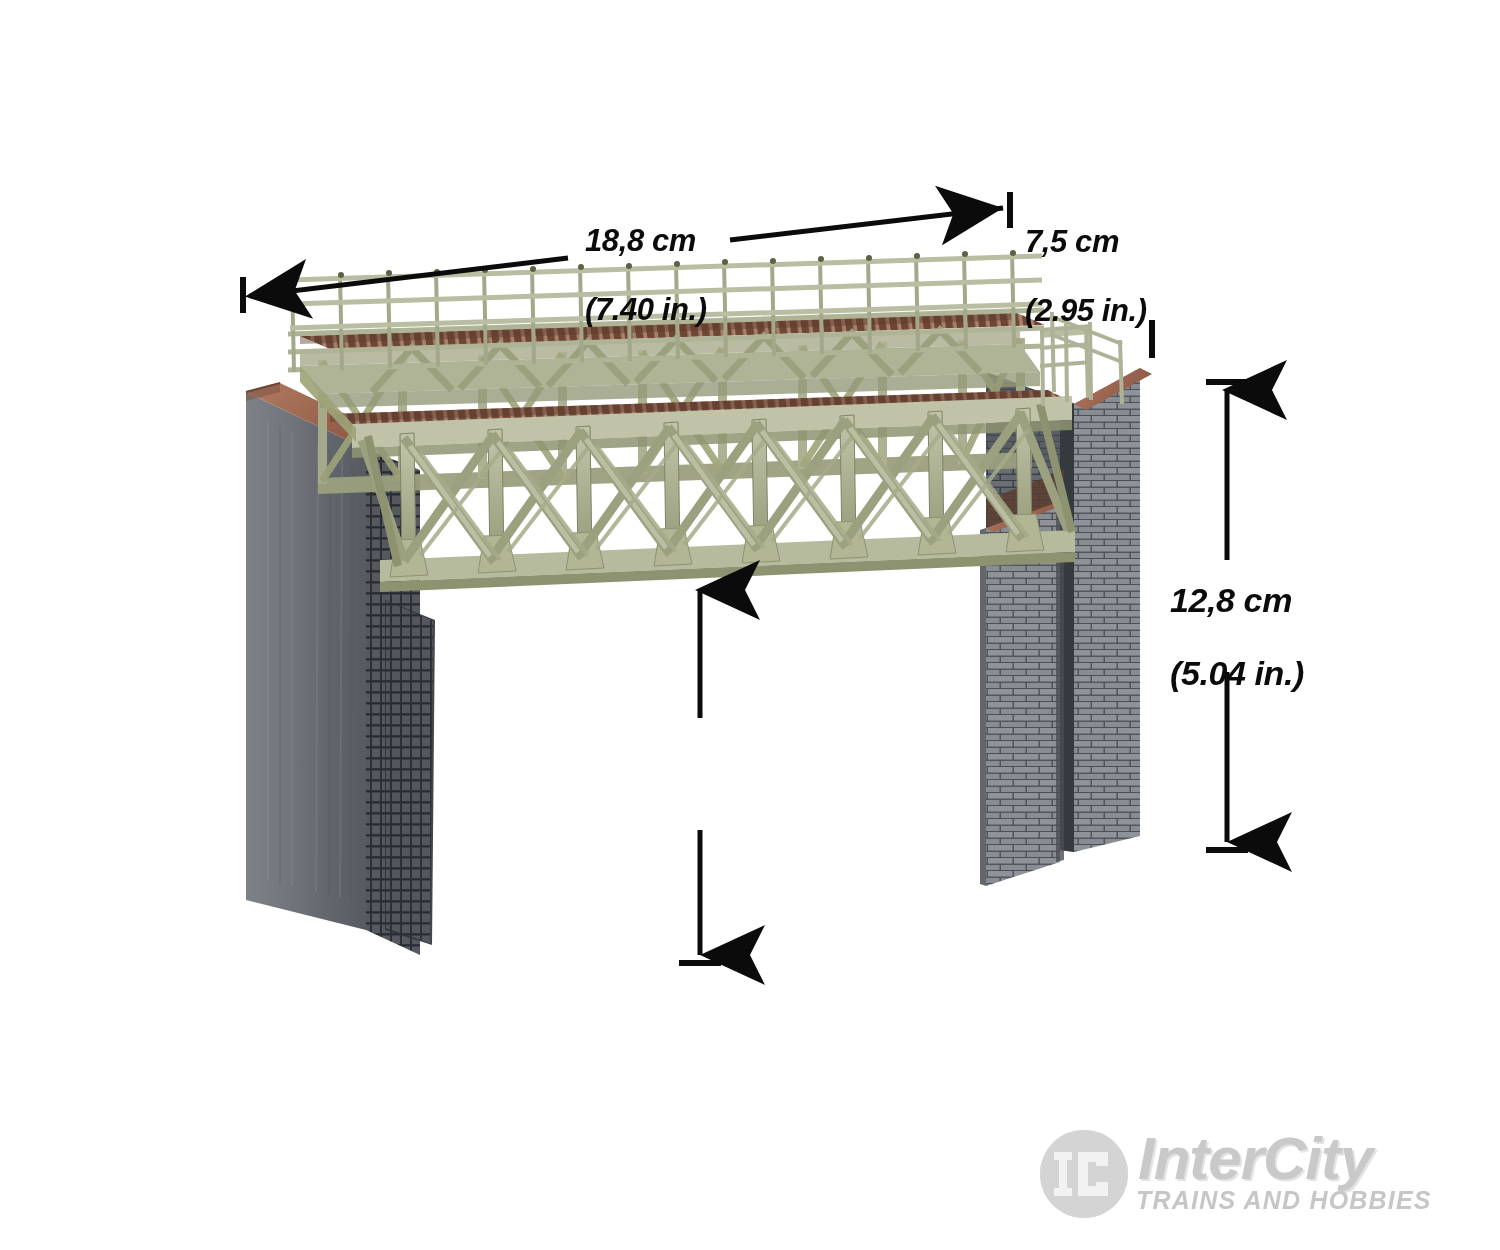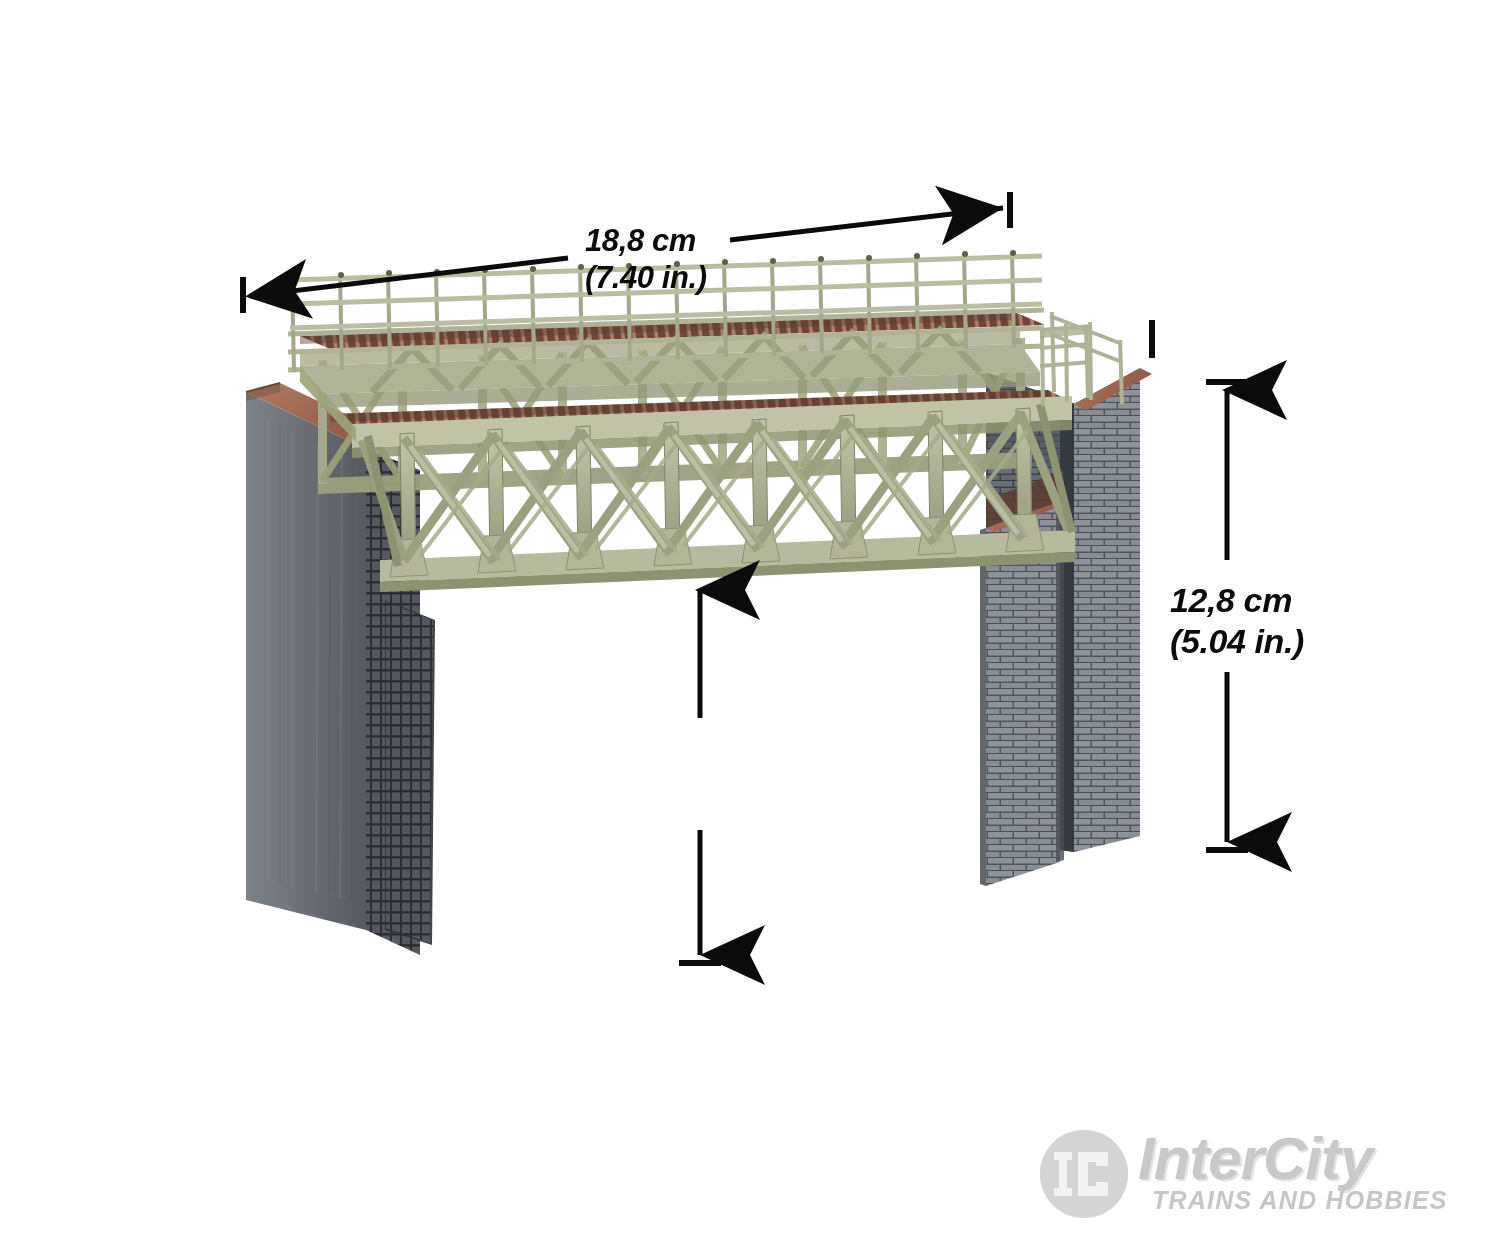--- a/index.html
+++ b/index.html
@@ -14,21 +14,21 @@
   .dim-label{
     position:absolute;
     font-family:"Liberation Sans", sans-serif;
     font-weight:bold;font-style:italic;
     color:#0b0b0b;
     line-height:1.20;
     white-space:nowrap;
     letter-spacing:-0.4px;
   }
   .dim-label .l1{display:block;}
-  .dim-label .l2{display:block;}
+  .dim-label .l2{display:block;margin-top:32px;}
 
   #lbl-length{left:585px;top:222px;font-size:31px;text-align:left;}
   #lbl-width {left:1025px;top:223px;font-size:31px;text-align:left;}
   #lbl-height{left:1170px;top:580px;font-size:34px;text-align:left;}
   #lbl-clear {left:644px;top:738px;font-size:31px;text-align:left;}
 
   
   #dims{position:absolute;left:0;top:0;width:1500px;height:1250px;pointer-events:none;}
 
   
@@ -48,21 +48,21 @@
   }
   #logo .wordmark{
     position:absolute;left:98px;top:-4px;
     font-family:"Liberation Sans", sans-serif;
     font-weight:bold;font-style:italic;
     font-size:60px;color:#c9c9c9;letter-spacing:-1px;
     text-shadow:2px 2px 0 #e3e3e3;
     white-space:nowrap;
   }
   #logo .subline{
-    position:absolute;left:112px;top:58px;
+    position:absolute;left:96px;top:58px;
     font-family:"Liberation Sans", sans-serif;
     font-weight:bold;font-style:italic;
     font-size:25px;color:#c6c6c6;letter-spacing:1.2px;
     white-space:nowrap;
   }
 </style>
 </head>
 <body>
 
 <div id="stage">
@@ -432,20 +432,24 @@
       <line x1="700" y1="830" x2="700" y2="955" stroke="#0b0b0b" stroke-width="5" marker-end="url(#arrD)"></line>
       <line x1="679" y1="963" x2="721" y2="963" stroke="#0b0b0b" stroke-width="6"></line>
     </g>
   </svg>
 
   <div class="dim-label" id="lbl-length">
     <span class="l1">18,8 cm</span>
     <span class="l2">(7.40 in.)</span>
   </div>
 
+  <div class="dim-label" id="lbl-width">
+    <span class="l1">7,5 cm</span>
+    <span class="l2">(2.95 in.)</span>
+  </div>
 
   <div class="dim-label" id="lbl-height">
     <span class="l1">12,8 cm</span>
     <span class="l2">(5.04 in.)</span>
   </div>
 
 
   <div id="logo">
     <div class="logo-badge">
       <svg class="ic" viewBox="0 0 88 88" xmlns="http://www.w3.org/2000/svg">

